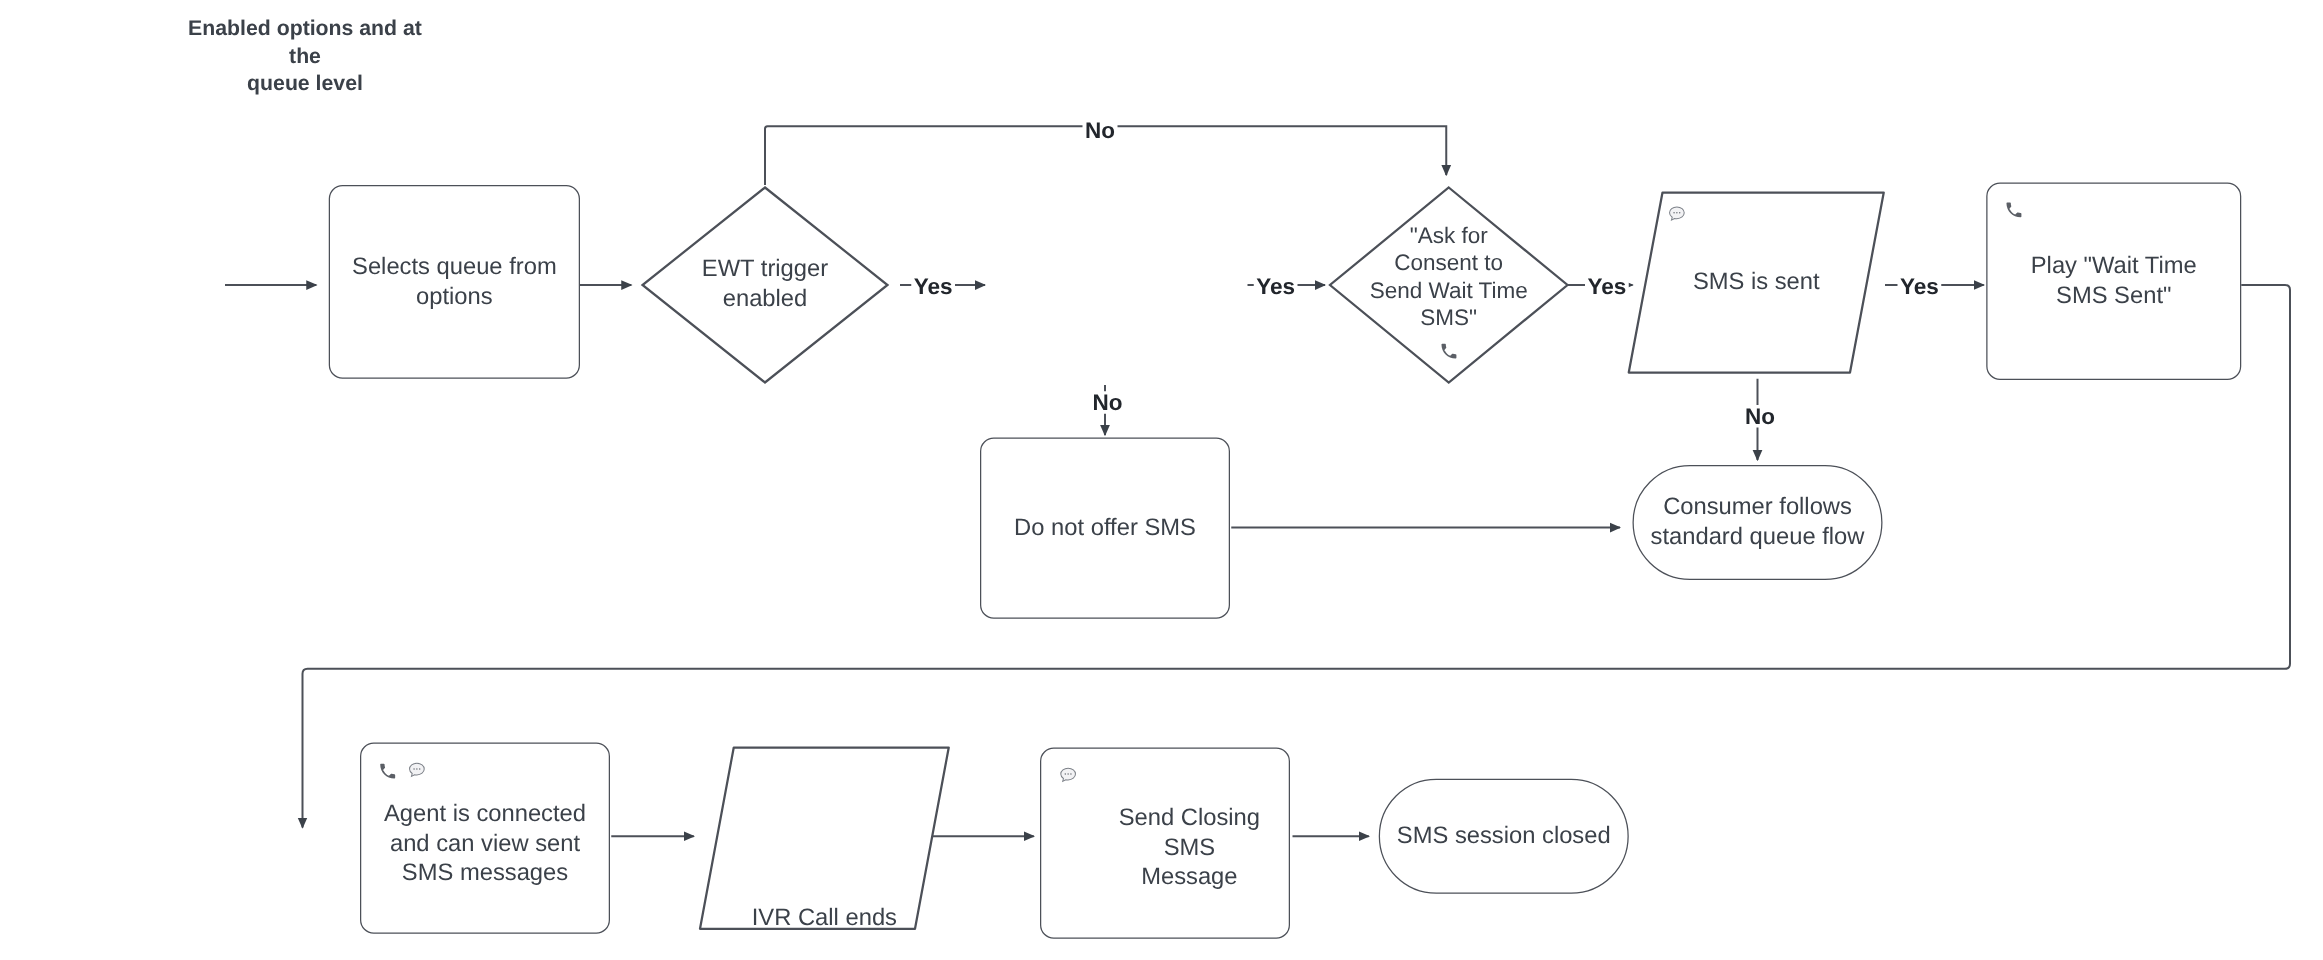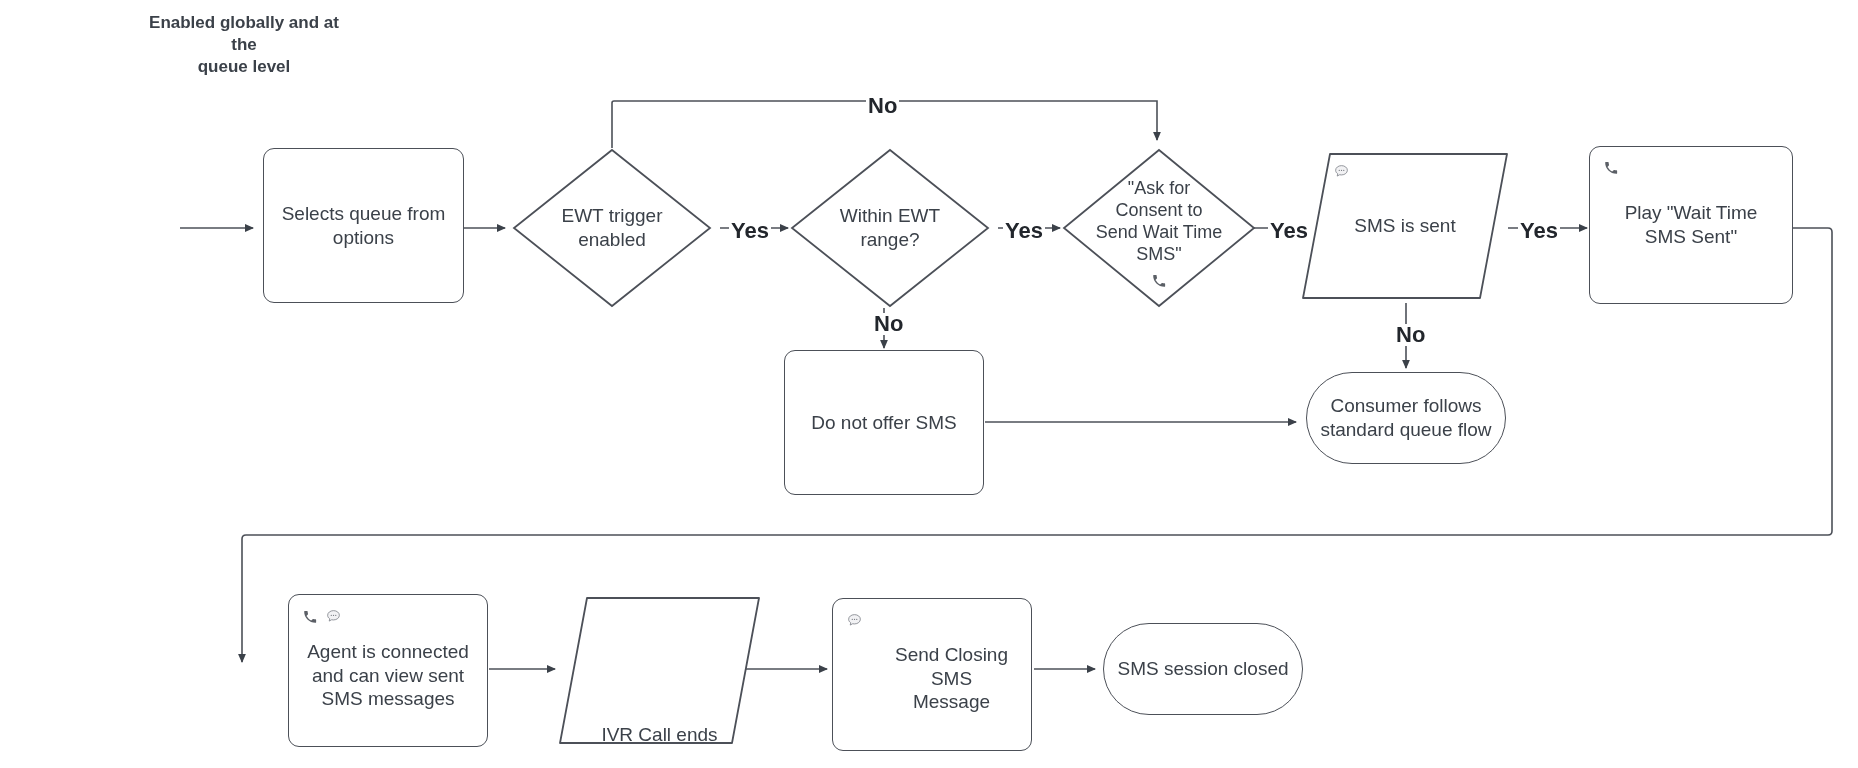--- a/index.html
+++ b/index.html
@@ -78,21 +78,21 @@
   .node-icons {
     position: absolute;
     z-index: 3;
     display: flex;
     gap: 9px;
     align-items: center;
   }
   .icon-phone svg, .icon-chat svg { display: block; }
   .edge-label {
     position: absolute;
-    font-size: 22px;
+    font-size: 18px;
     font-weight: bold;
     color: #22262c;
     background: #ffffff;
     padding: 0 2px;
     white-space: nowrap;
     line-height: 1;
     font-family: "Liberation Sans", sans-serif;
   }
   #diagram-title {
     position: absolute;
@@ -103,21 +103,21 @@
     line-height: 1.3;
     white-space: pre-line;
     font-family: "Liberation Sans", sans-serif;
   }
 </style>
 </head>
 <body>
 
 <div id="canvas">
 
-  <div id="diagram-title" style="left:140px; top:12px; width:208px;">Enabled globally and at the
+  <div id="diagram-title" style="left:140px; top:12px; width:208px;">Enabled options and at the
 queue level</div>
 
   <svg id="edges" viewBox="0 0 1858 768" xmlns="http://www.w3.org/2000/svg">
     <defs>
       <marker id="arw" markerWidth="9" markerHeight="9" refX="8" refY="4.5" orient="auto" markerUnits="userSpaceOnUse">
         <path d="M0,0.6 L9,4.5 L0,8.4 z" fill="#3b4149"></path>
       </marker>
     </defs>
     <g fill="none" stroke="#4c5058" stroke-width="1.6">
 
@@ -158,27 +158,20 @@
     </svg>
     <span class="label">EWT trigger
 enabled</span>
   </div>
 
   <div class="node shape-rect" style="left:263px; top:148px; width:201px; height:155px;">
     <span class="label">Selects queue from
 options</span>
   </div>
 
-  <div class="node shape-diamond" style="left:790px; top:148px; width:200px; height:160px;">
-    <svg class="dia-bg" viewBox="0 0 200 160" preserveAspectRatio="none">
-      <polygon points="100,2 198,80 100,158 2,80" fill="#ffffff" stroke="#4c5058" stroke-width="1.8" vector-effect="non-scaling-stroke"></polygon>
-    </svg>
-    <span class="label">Within EWT
-range?</span>
-  </div>
 
   <div class="node shape-diamond" style="left:1062px; top:148px; width:194px; height:160px;">
     <svg class="dia-bg" viewBox="0 0 194 160" preserveAspectRatio="none">
       <polygon points="97,2 192,80 97,158 2,80" fill="#ffffff" stroke="#4c5058" stroke-width="1.8" vector-effect="non-scaling-stroke"></polygon>
     </svg>
     <span class="label" style="font-size:18px; line-height:1.22; margin-top:-12px;">"Ask for
 Consent to
 Send Wait Time
 SMS"</span>
     <div class="node-icons" style="left:50%; transform:translateX(-50%); bottom:20px;">

